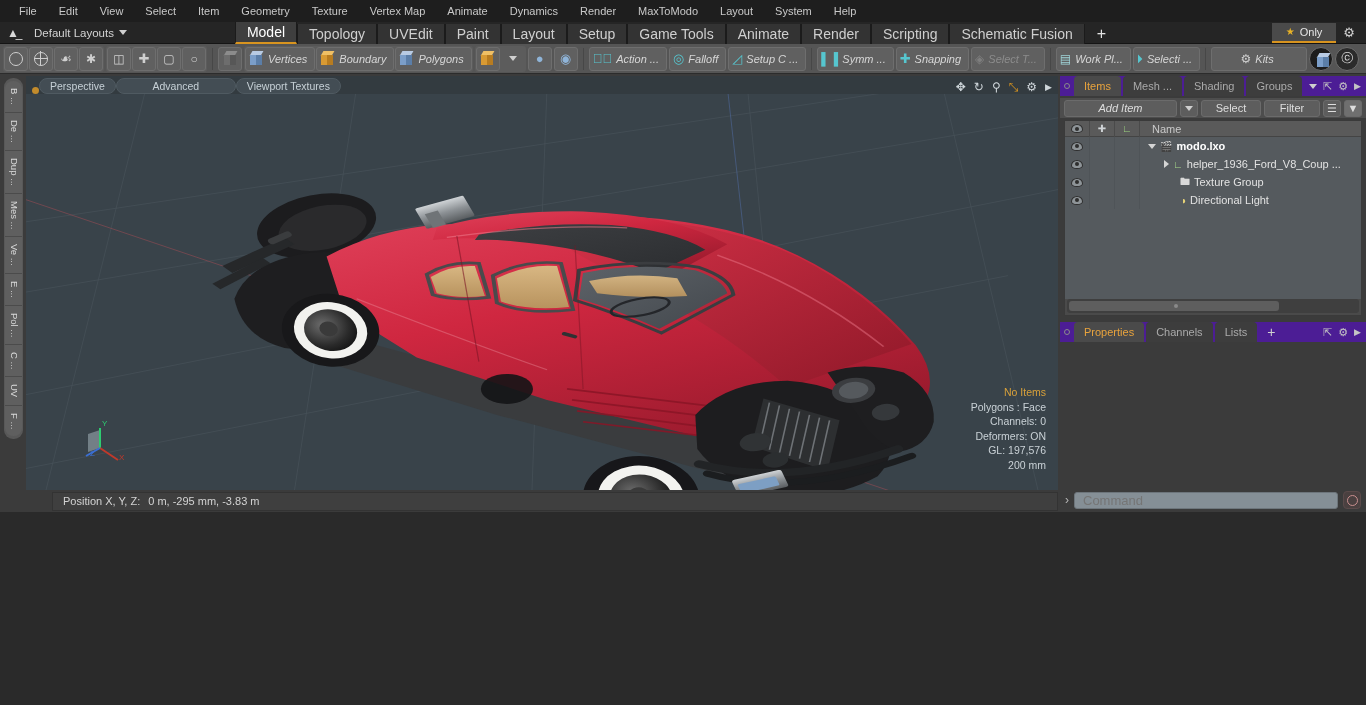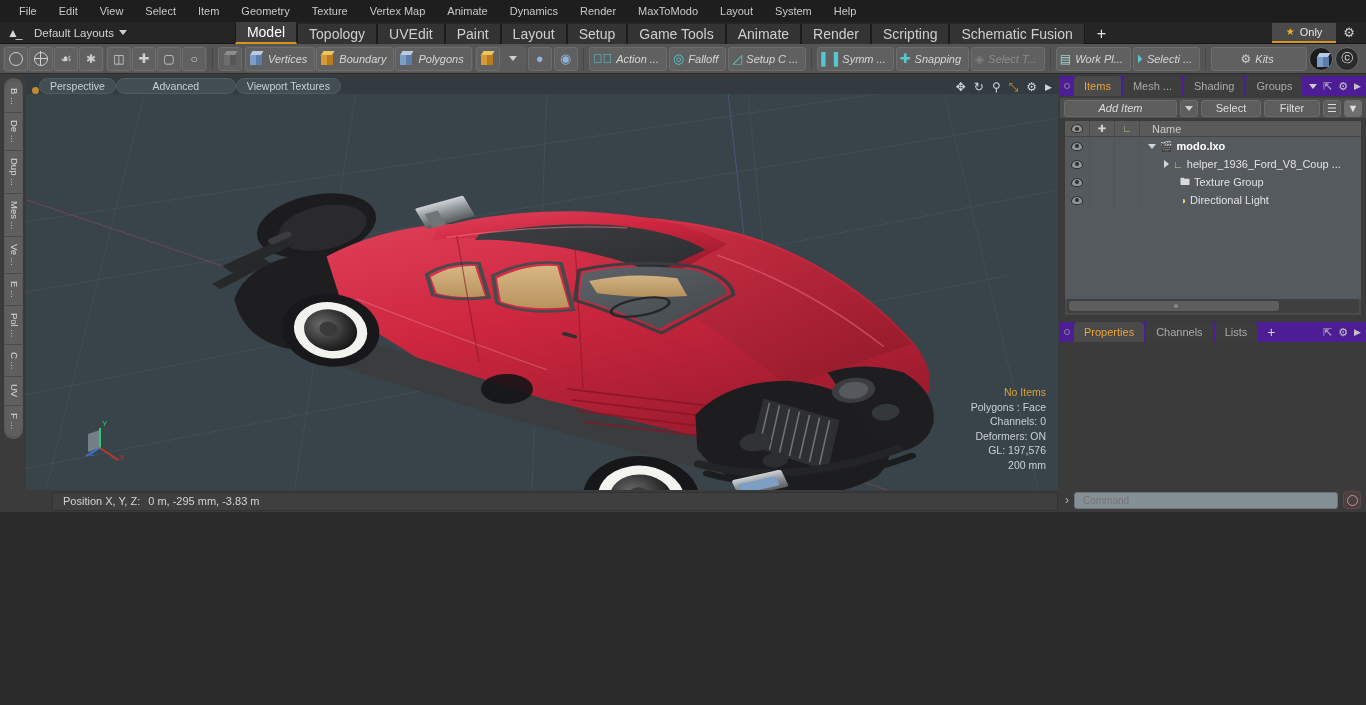--- a/index.html
+++ b/index.html
@@ -161,21 +161,21 @@
   .expand-tri { width:0;height:0;border-left:4px solid transparent;border-right:4px solid transparent;border-top:5px solid #d5d5d5; flex-shrink:0;}
   .expand-tri.right { border:none; border-top:4px solid transparent;border-bottom:4px solid transparent;border-left:5px solid #d5d5d5;}
   .tree-ind { width:12px; flex-shrink:0; }
   .miniicon { font-size:10px; flex-shrink:0; }
 
   .rp-lower { flex:1; margin-top:6px; display:flex; flex-direction:column; min-height:0;}
   .rp-prop-body { flex:1; background:#3b3b3b; }
 
   .cmdbar { height:24px; background:#3b3b3b; display:flex; align-items:center; gap:5px; padding:0 5px; flex-shrink:0;}
   .cmd-caret{ color:#b5b5b5; font-size:12px;}
-  .cmd-input { flex:1; height:17px; background:#858f96; border:1px solid #6d757b; border-radius:3px; color:#4a5055; font-size:10px; display:flex; align-items:center; padding-left:8px;}
+  .cmd-input { flex:1; height:17px; background:#858f96; border:1px solid #6d757b; border-radius:3px; color:#4a5055; font-size:13px; display:flex; align-items:center; padding-left:8px;}
   .cmd-rec { width:18px;height:18px;border-radius:4px;background:#4a4040;border:1px solid #5a4a4a; display:flex;align-items:center;justify-content:center;}
   .cmd-rec i { width:11px;height:11px;border-radius:50%;border:1.8px solid #c98f8f; display:block;}
 </style>
 </head>
 <body>
 
 <div class="app">
 
   <div class="menubar">
     <div class="mi">File</div>

